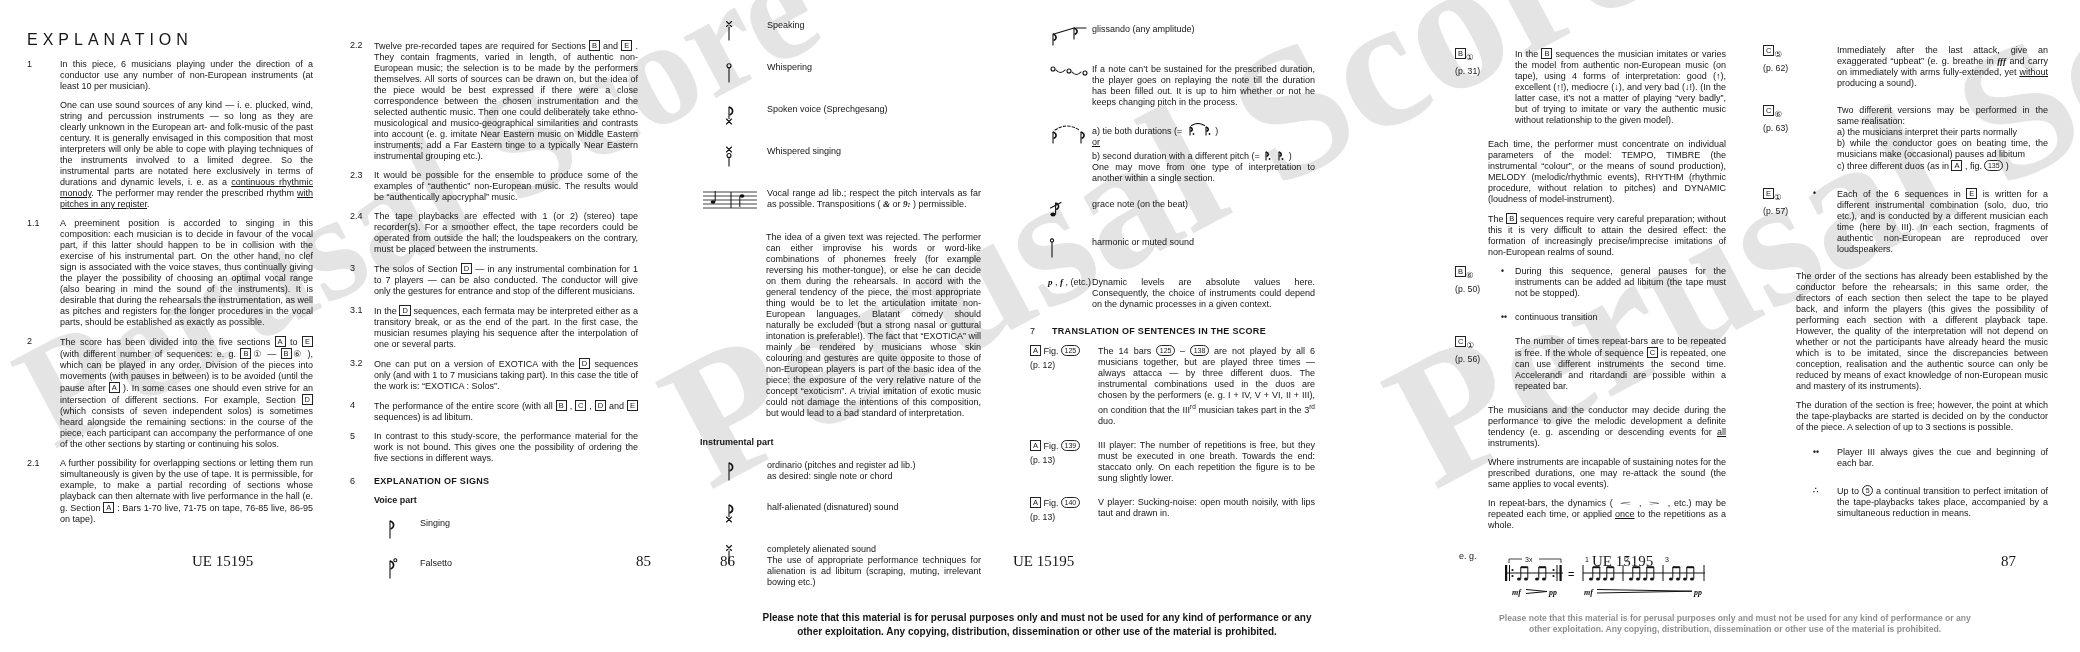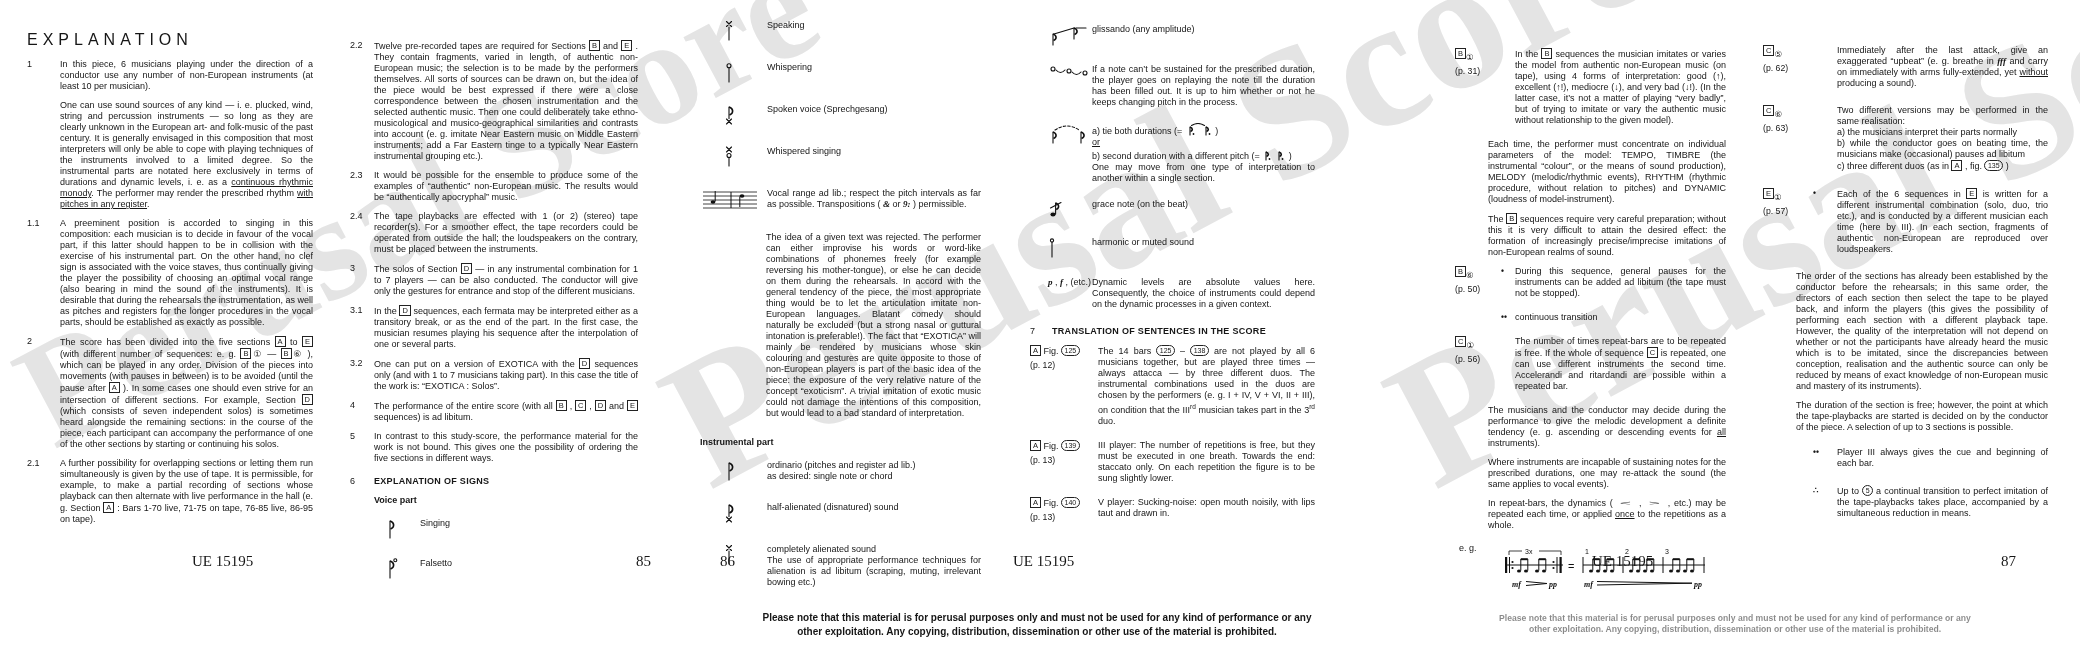--- a/index.html
+++ b/index.html
@@ -48,21 +48,21 @@
   .mk-sub{font-size:8.5px;vertical-align:-3px;}
   .mk-fig{font-size:9px;text-align:right;}
   .mk-page{margin-top:3px;font-size:8.7px;}
   .circ{display:inline-block;border:1px solid #222;border-radius:9px;padding:0 2.5px;font-size:7px;line-height:9px;vertical-align:1px;}
   sup{font-size:6.5px;}
   .dyn{font-family:"Liberation Serif",serif;font-weight:bold;font-style:italic;}
   .clef{font-family:"Liberation Serif",serif;font-weight:bold;font-style:italic;}
   .hp{display:inline-block;transform:scaleX(2.4) scaleY(0.7);margin:0 7px;font-size:8px;}
   .dynsig{font-size:9px;}
   .inl{vertical-align:-2px;}
-  .exrow{display:flex;margin-top:12px;}
+  .exrow{display:flex;margin-top:20px;}
   .exlabel{flex:0 0 40px;padding-left:4px;}
   .svgdyn{font-family:"Liberation Serif",serif;font-style:italic;font-weight:bold;font-size:8px;fill:#111;}
   .svgnum{font-family:"Liberation Sans",sans-serif;font-size:7px;fill:#111;}
   .pageno,.uecat{position:absolute;top:556px;z-index:2;font-family:"Liberation Serif",serif;font-size:15px;}
   #ue85{left:192px;} #ue86{left:1013px;} #ue87{left:1592px;}
   #pg85{left:636px;} #pg86{left:720px;} #pg87{left:2001px;}
   .notice{position:absolute;top:611px;left:712px;width:650px;text-align:center;font-weight:bold;
           font-size:10px;line-height:13.5px;z-index:2;}
   .notice2{position:absolute;top:613px;left:1495px;width:480px;text-align:center;font-weight:bold;
            font-size:8.6px;line-height:11px;opacity:.5;z-index:2;}

